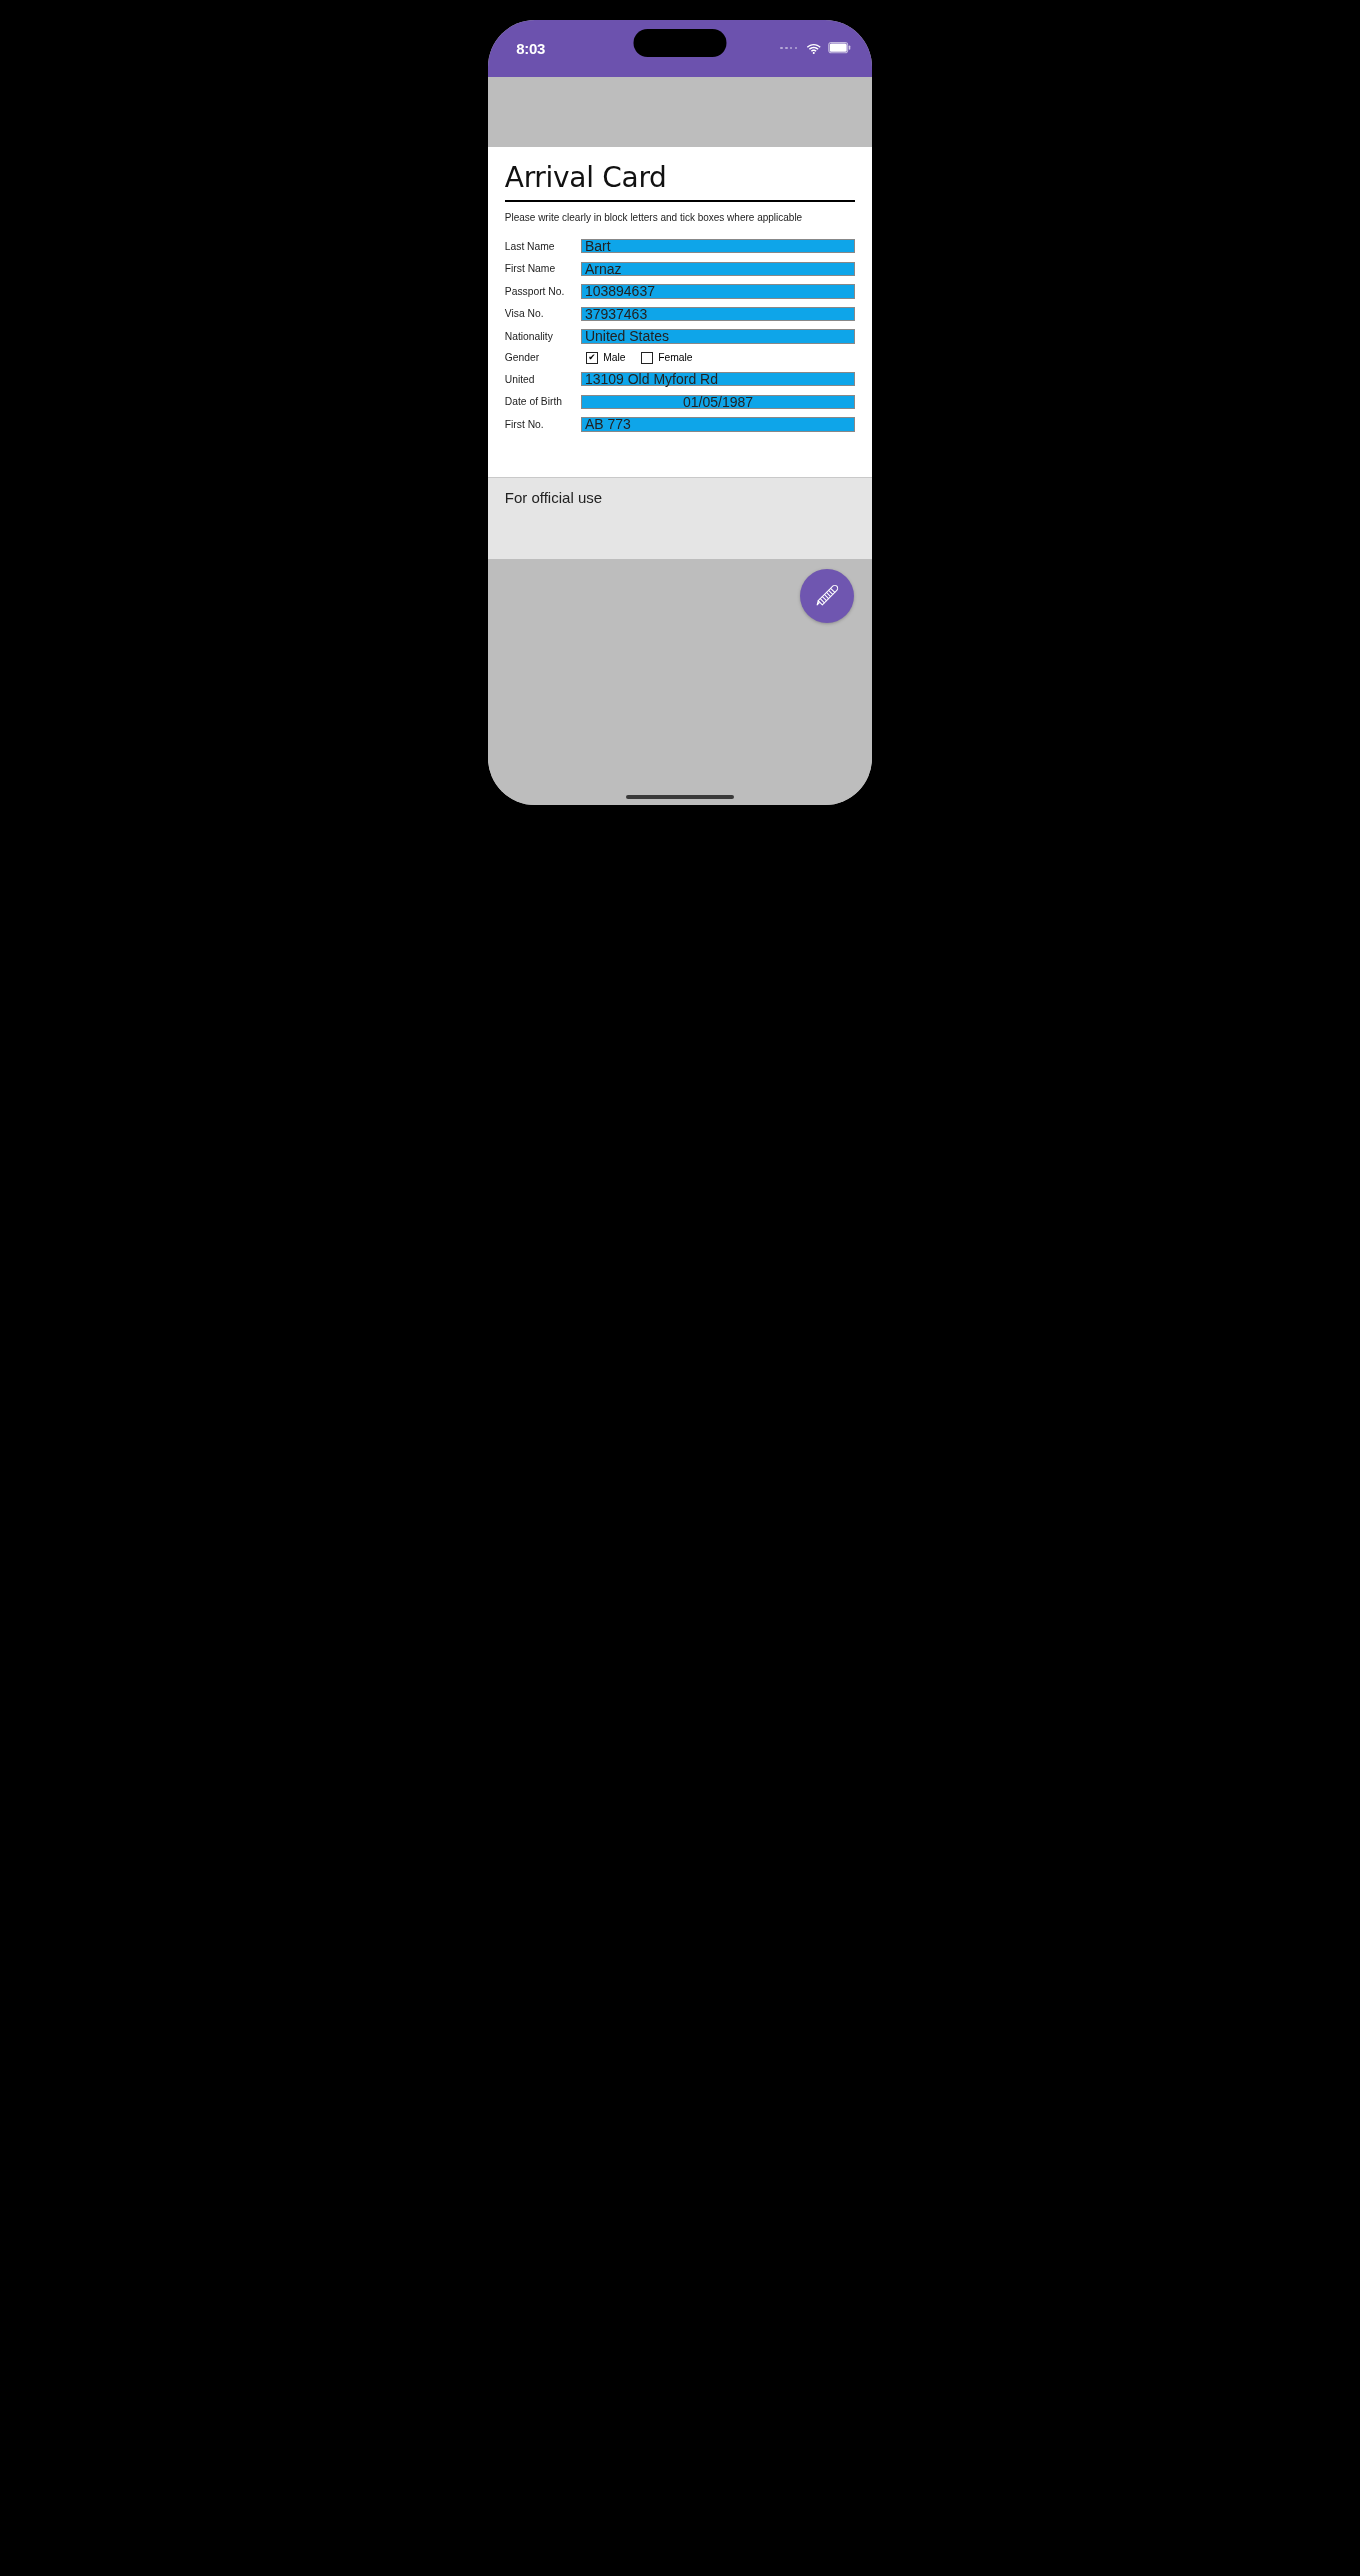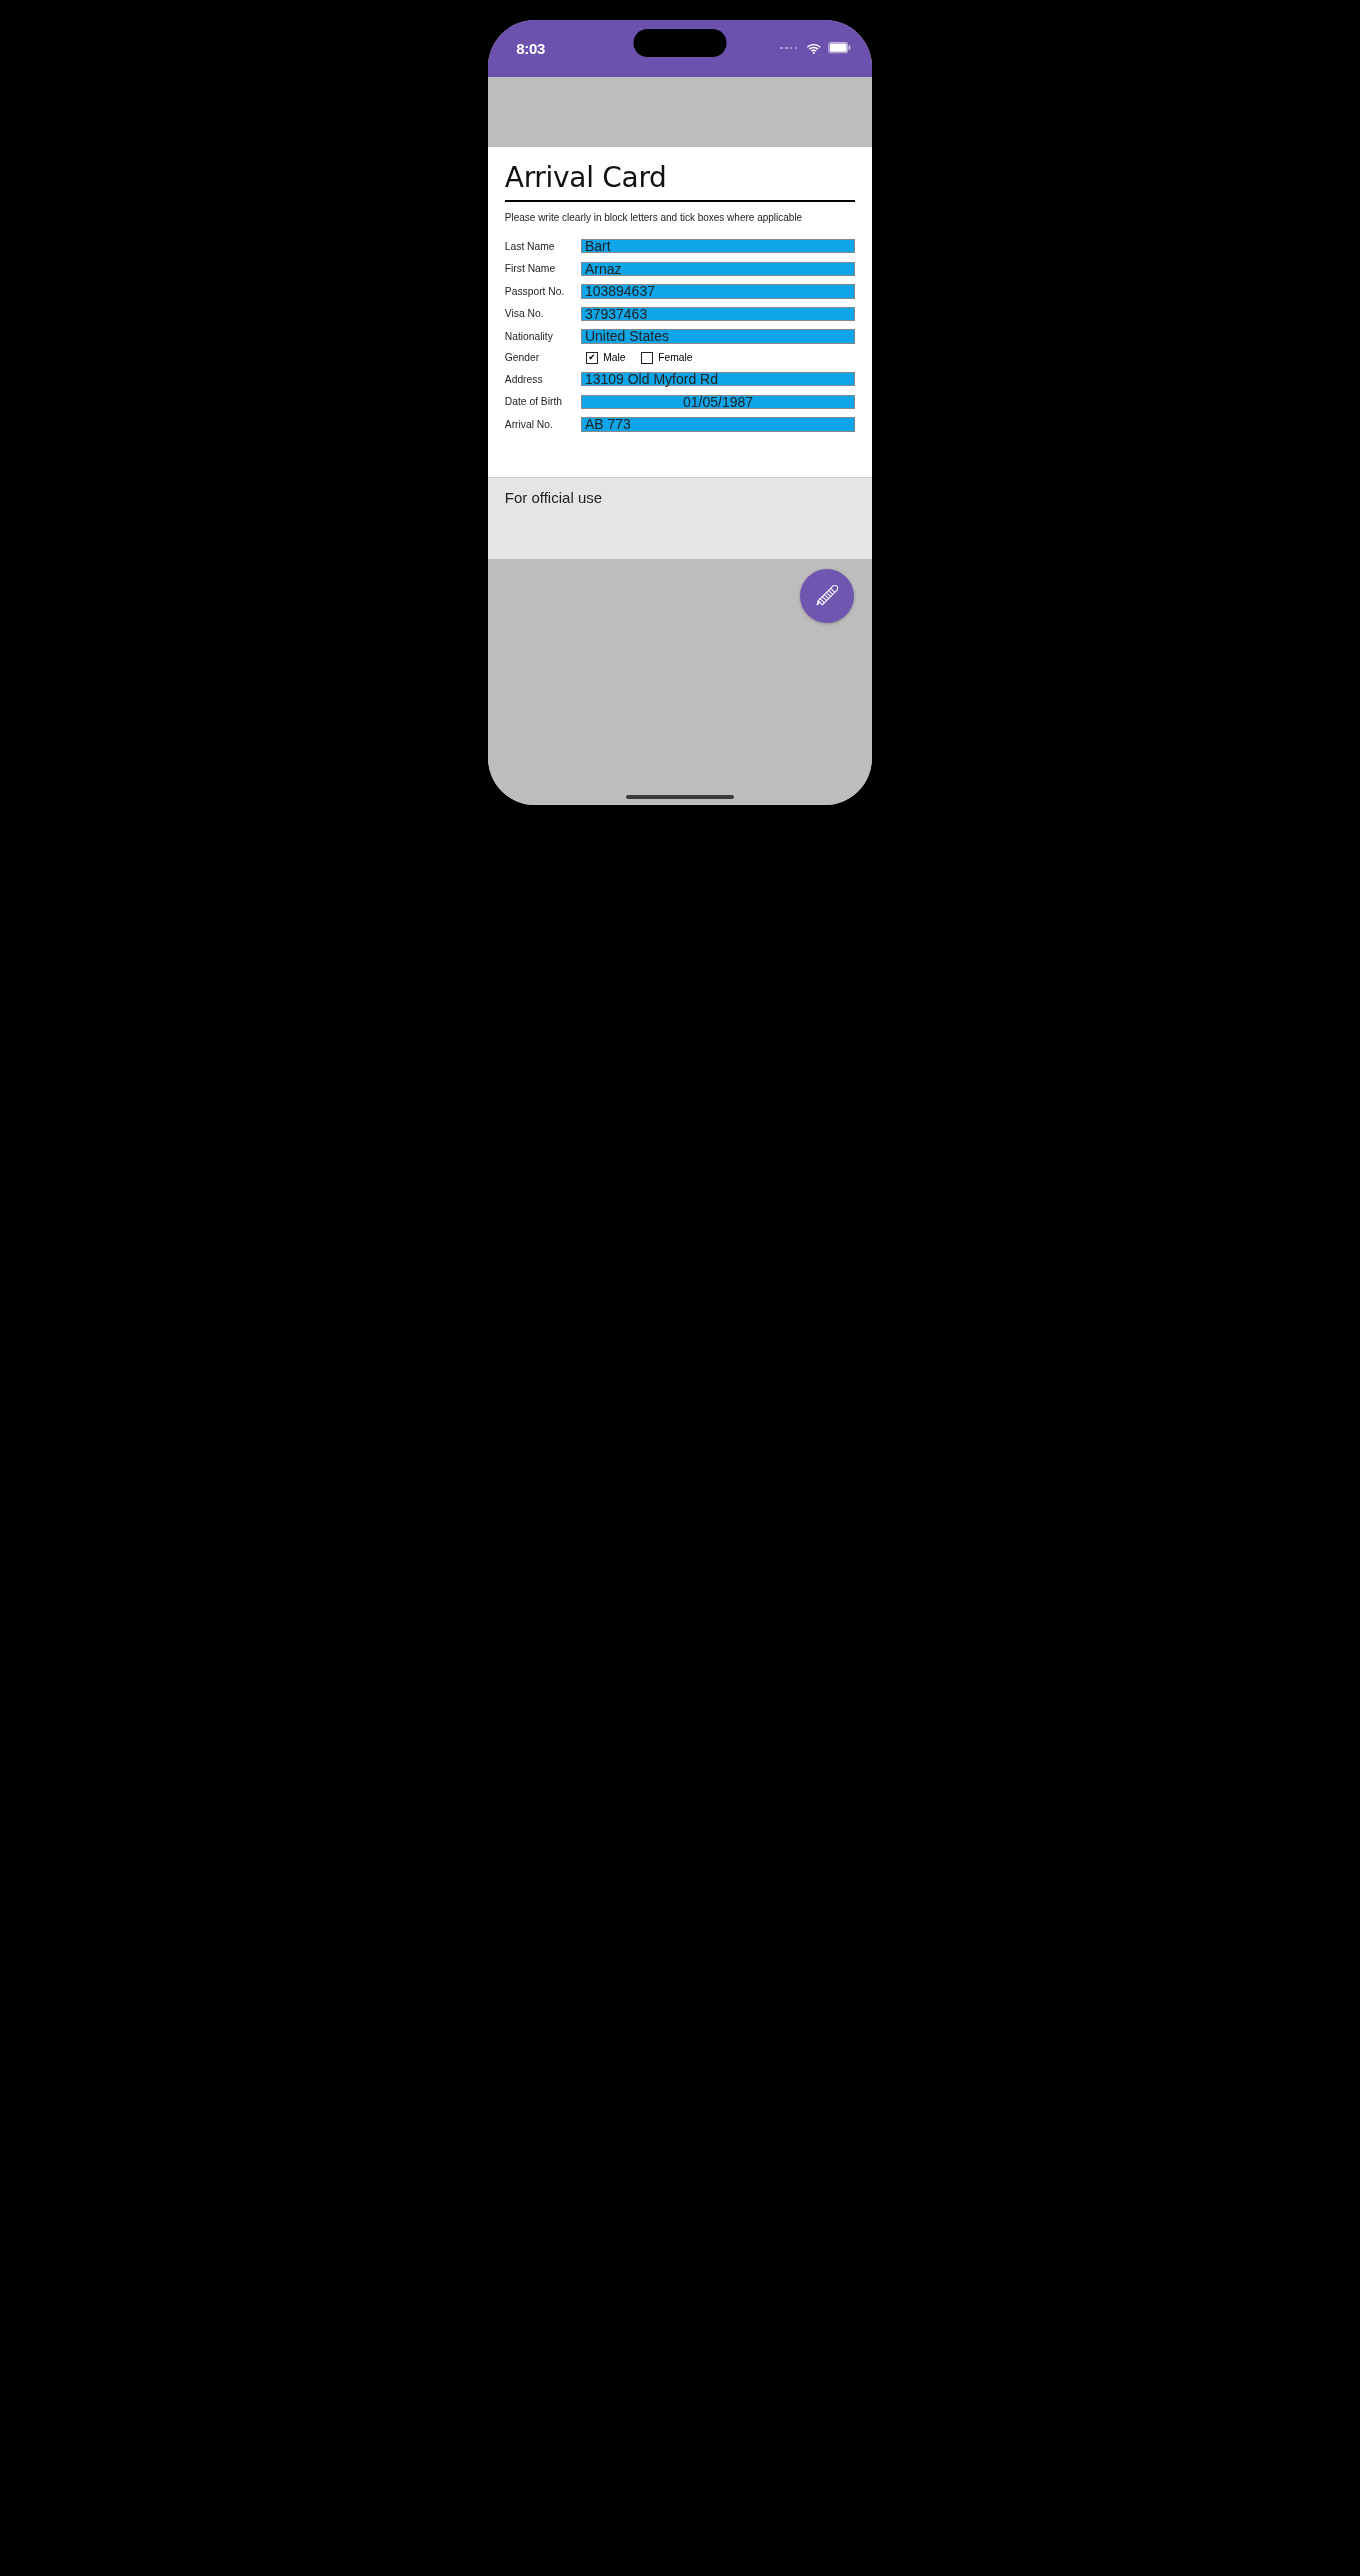--- a/index.html
+++ b/index.html
@@ -294,31 +294,31 @@
               <span>Male</span>
             </div>
             <div class="gender-opt">
               <div class="chk"></div>
               <span>Female</span>
             </div>
           </div>
         </div>
 
         <div class="form-row">
-          <div class="form-label">Address</div>
+          <div class="form-label">United</div>
           <div class="form-field">13109 Old Myford Rd</div>
         </div>
 
         <div class="form-row">
           <div class="form-label">Date of Birth</div>
           <div class="form-field center">01/05/1987</div>
         </div>
 
         <div class="form-row">
-          <div class="form-label">Arrival No.</div>
+          <div class="form-label">First No.</div>
           <div class="form-field">AB 773</div>
         </div>
 
       </div>
     </div>
 
     <div class="official-section">
       <span>For official use</span>
     </div>
 

